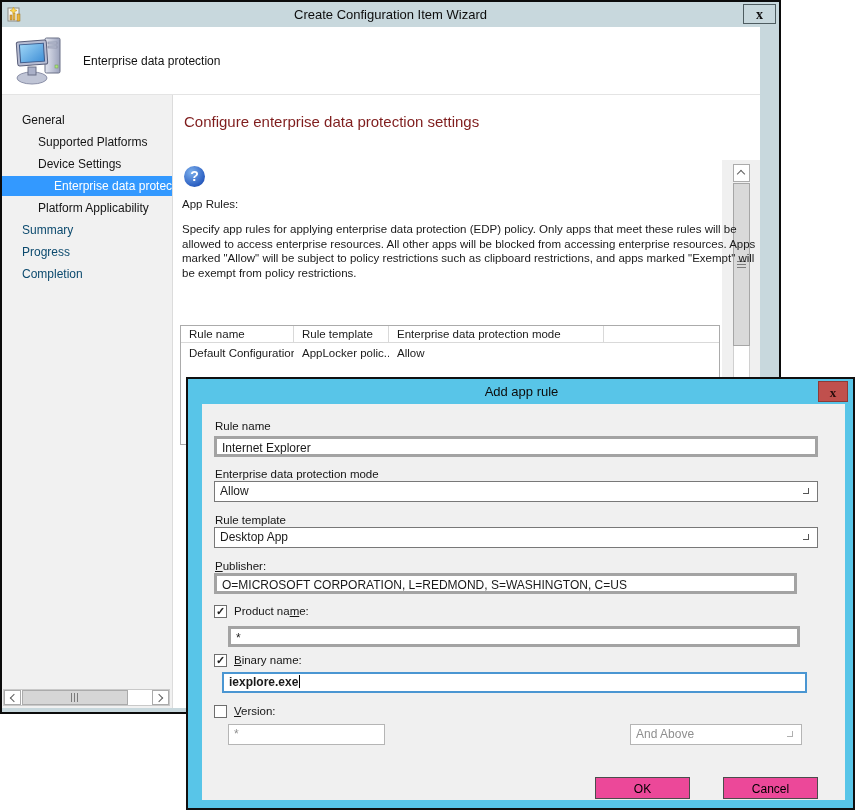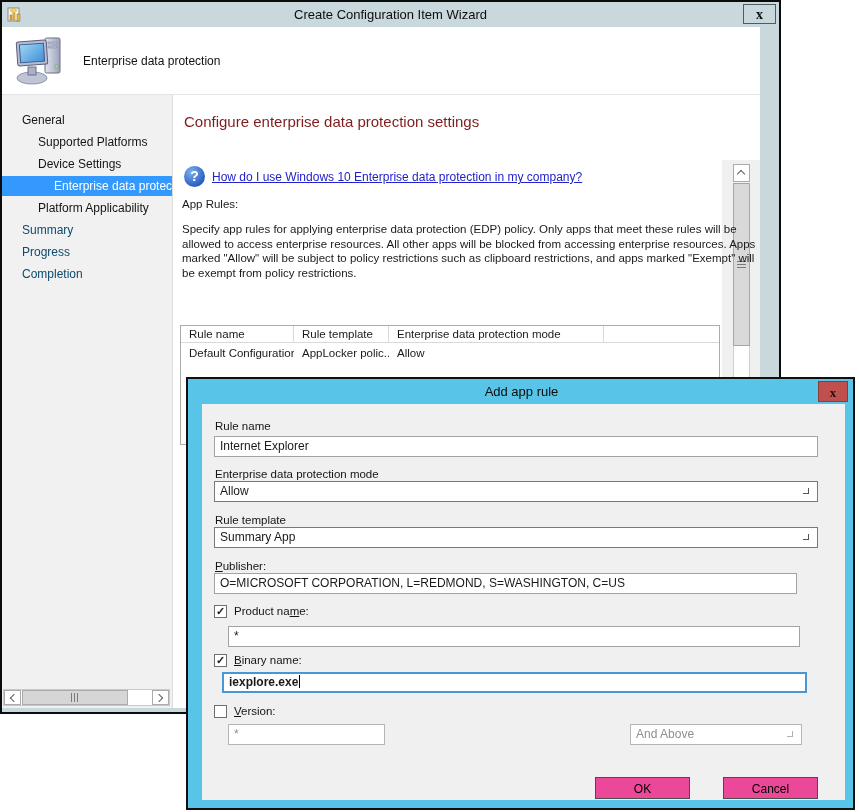--- a/index.html
+++ b/index.html
@@ -89,21 +89,21 @@
   .dlg-title { position:relative; height:25px; line-height:25px; text-align:center;
                font-size:13px; color:#0c0c0c; }
   .dlg-close { position:absolute; top:2px; right:-7px; width:30px; height:21px;
                background:#c0504d; border:1px solid #8e3a36; text-align:center;
                font-family:"Liberation Serif", serif; font-weight:bold; font-size:13px;
                line-height:19px; color:#260c0b; cursor:pointer; }
   .dlg-body { position:relative; width:643px; height:396px; background:#f0f0f0; }
 
   .fld-label { position:absolute; font-size:11.5px; color:#151515; }
   .fld-label u { text-decoration:underline; }
-  .textbox { position:absolute; height:21px; background:#ffffff; border:1px solid #a3a3a3;
+  .textbox { position:absolute; height:21px; background:#ffffff; border:3px solid #a3a3a3;
              font-size:12px; line-height:19px; padding-left:5px; white-space:nowrap; overflow:hidden; }
   .textbox.focused { border:2px solid #4a96d2; line-height:17px; }
   .textbox.disabled { border:1px solid #b5b5b5; color:#8f8f8f; }
   .selectbox { position:absolute; height:21px; background:#ffffff; border:1px solid #787878;
                font-size:12px; line-height:19px; padding-left:5px; cursor:pointer; }
   .selectbox .chev { right:8px; top:6px; border-color:#555; }
   .selectbox.disabled { border:1px solid #b5b5b5; color:#8f8f8f; cursor:default; }
   .selectbox.disabled .chev { border-color:#b0b0b0; }
   .caret { display:inline-block; width:1px; height:13px; background:#000; vertical-align:-2px; margin-left:1px; }
 
@@ -195,21 +195,20 @@
       <div class="vs-btn">
           <span class="chev c-up"></span>
         </div>
       <div class="vscroll-track">
         <div class="vs-thumb">
             <span class="grip-h"></span>
           </div>
       </div>
 
       <div class="help-icon">?</div>
-      <a class="help-link">How do I use Windows 10 Enterprise data protection in my company?</a>
       <div class="app-rules-label">App Rules:</div>
       <div class="description">Specify app rules for applying enterprise data protection (EDP) policy. Only apps that meet these rules will be allowed to access enterprise resources. All other apps will be blocked from accessing enterprise resources. Apps marked "Allow" will be subject to policy restrictions such as clipboard restrictions, and apps marked "Exempt" will be exempt from policy restrictions.</div>
 
       <div class="rules-table">
         <div class="rt-header">
           <div class="rt-h w1">Rule name</div>
           <div class="rt-h w2">Rule template</div>
           <div class="rt-h w3">Enterprise data protection mode</div>
           <div class="rt-h w4"></div>
         </div>
@@ -235,21 +234,21 @@
       </div>
 
       <div class="fld-label" style="left:13px; top:64px;">Enterprise data protection mode</div>
       <div class="selectbox" style="left:12px; top:77px; width:604px;">
         <span>Allow</span>
         <span class="chev"></span>
       </div>
 
       <div class="fld-label" style="left:13px; top:110px;">Rule template</div>
       <div class="selectbox" style="left:12px; top:123px; width:604px;">
-        <span>Summary App</span>
+        <span>Desktop App</span>
         <span class="chev"></span>
       </div>
 
       <div class="fld-label" style="left:13px; top:156px;"><u>P</u>ublisher:</div>
       <div class="textbox" style="left:12px; top:169px; width:583px;">
         <span>O=MICROSOFT CORPORATION, L=REDMOND, S=WASHINGTON, C=US</span>
       </div>
 
       <div class="checkbox" style="left:12px; top:201px;">✓</div>
       <div class="fld-label" style="left:32px; top:201px;">Product na<u>m</u>e:</div>

